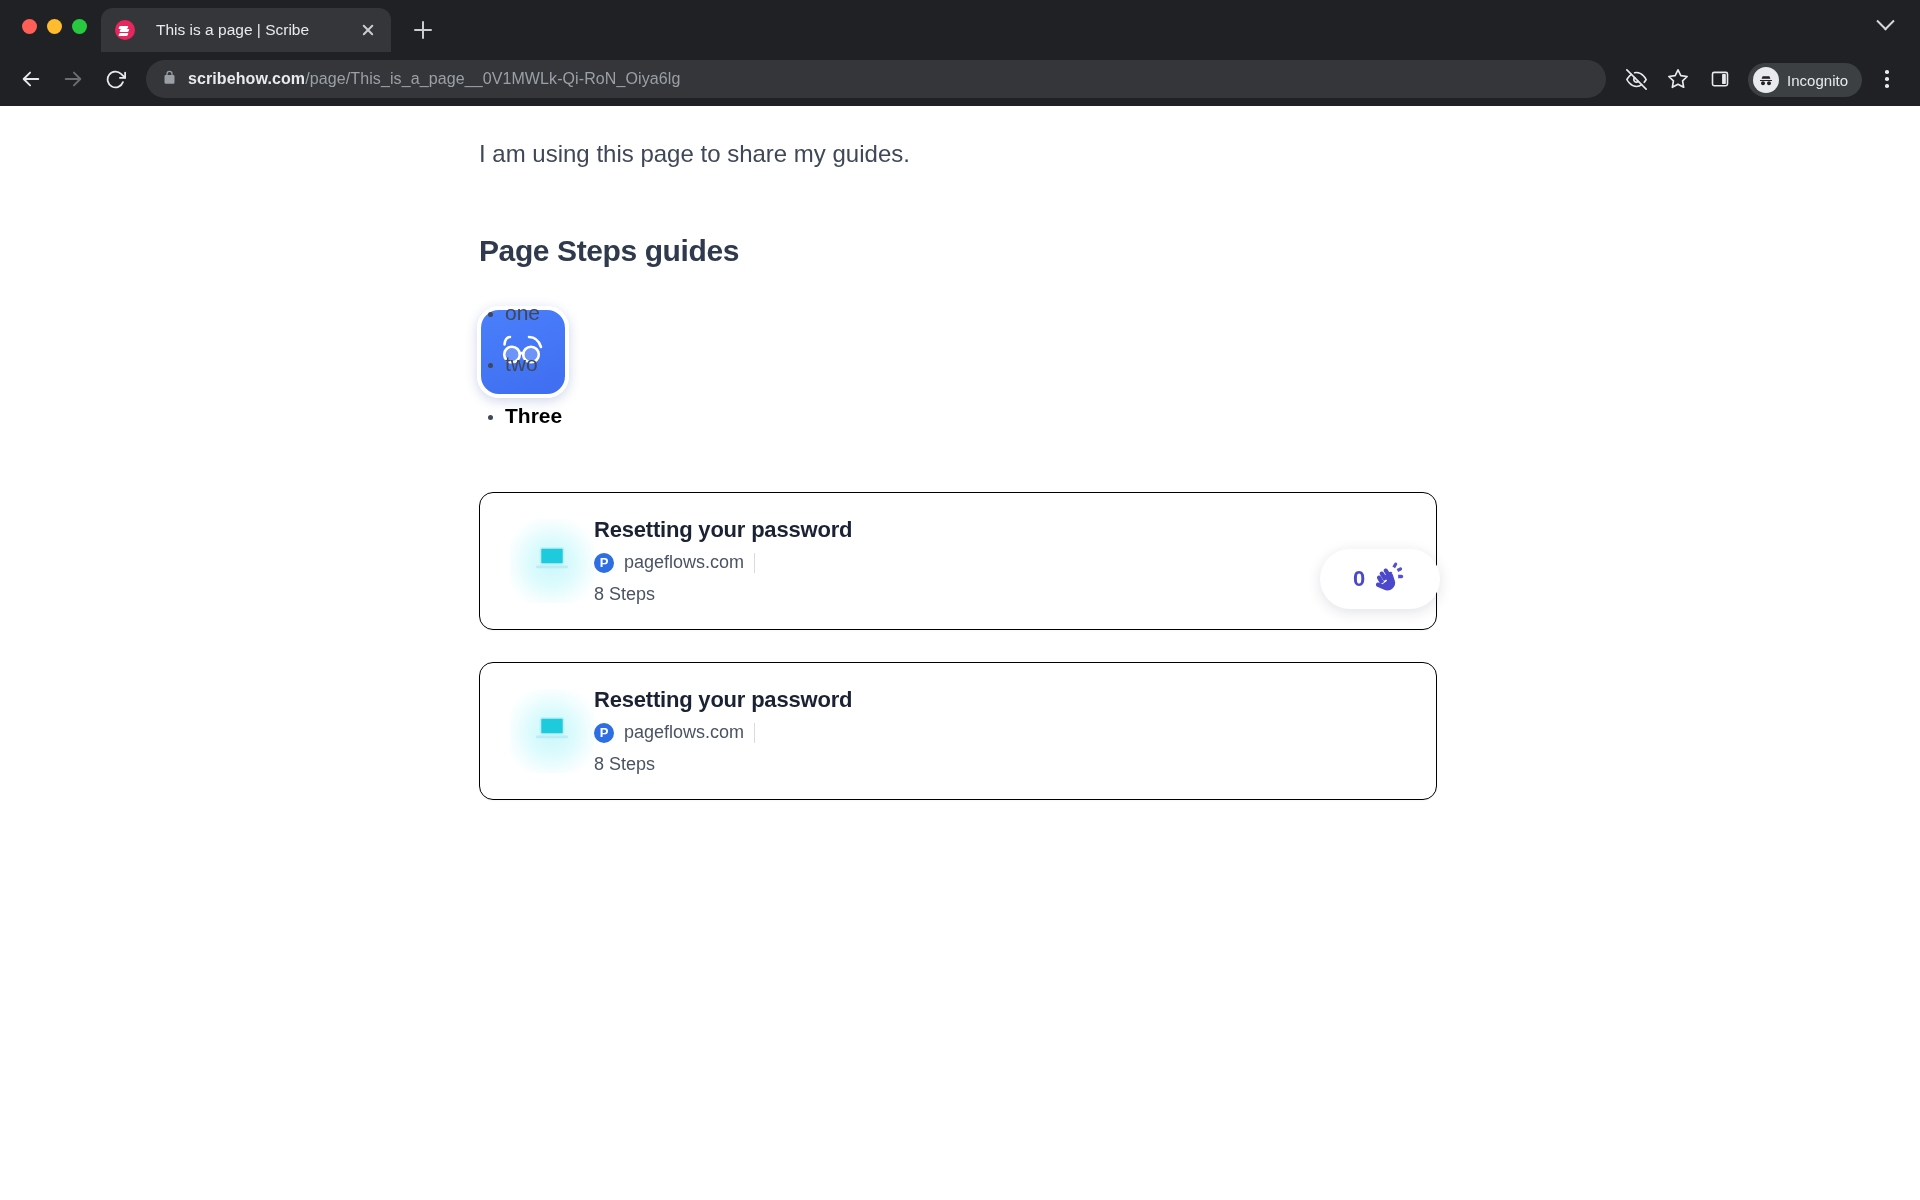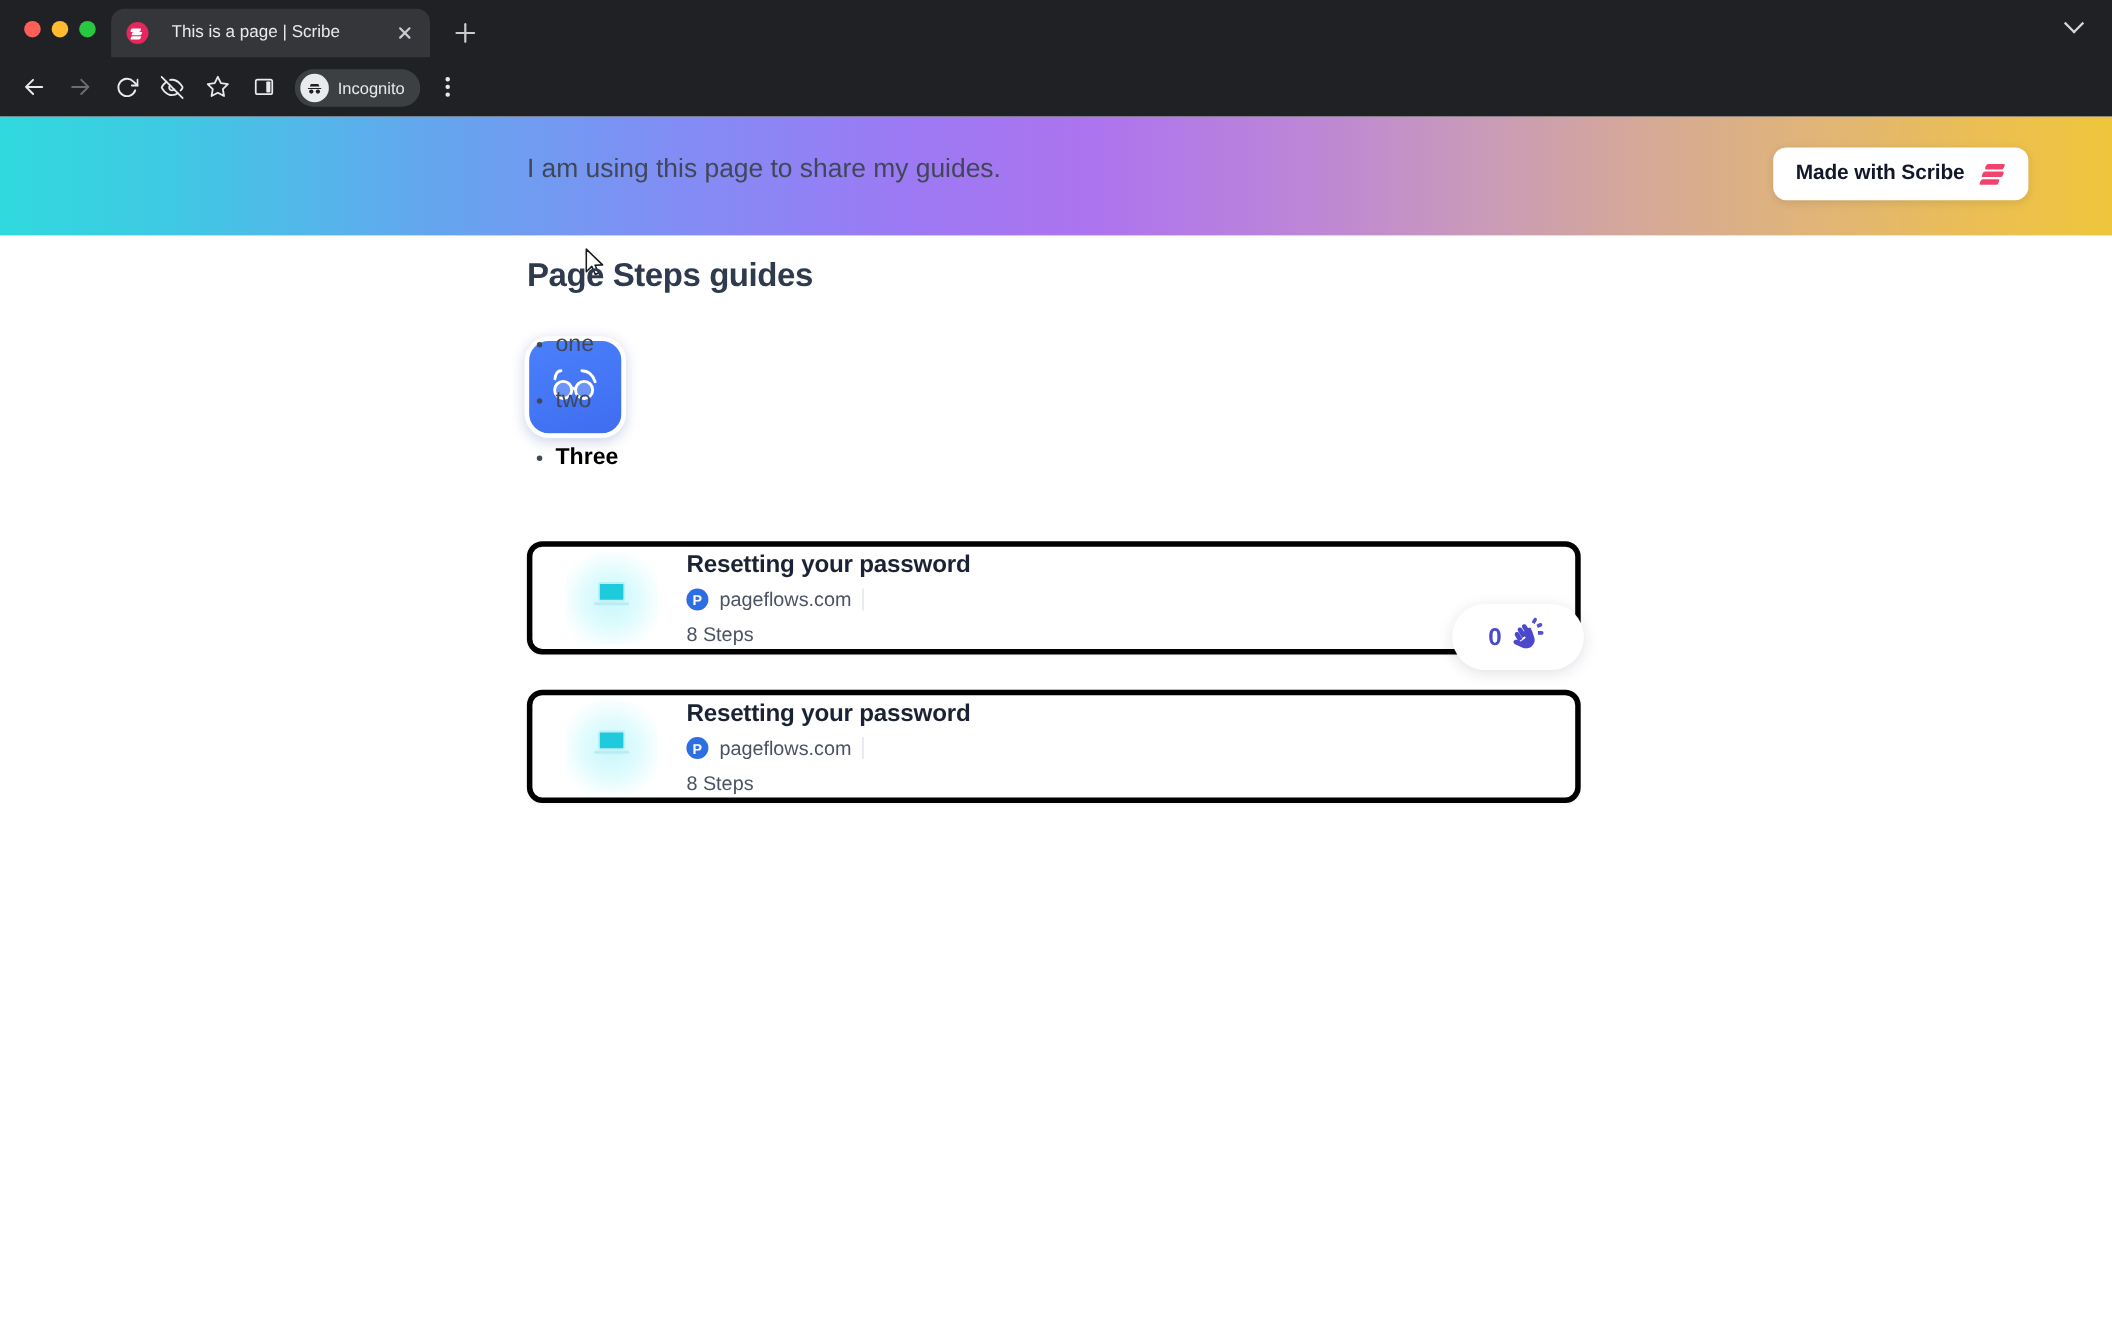--- a/index.html
+++ b/index.html
@@ -170,22 +170,22 @@
     position: absolute; right: 480px; top: 443px;
     width: 120px; height: 60px; background: #fff; border-radius: 30px;
     box-shadow: 0 3px 14px rgba(25,30,60,.13);
     display: flex; align-items: center; justify-content: center; gap: 8px;
   }
   .clap-count { font-size: 22px; font-weight: 700; color: #4b48cc; }
   .clap-emoji { font-size: 30px; line-height: 1; filter: hue-rotate(0deg); }
 
   .cards { margin-top: 62px; display: flex; flex-direction: column; gap: 32px; width: 958px; }
   .card {
-    height: 103px; border: 5px solid #000000; border-radius: 14px; background:#fff;
-    display: flex; align-items: center; padding: 0 30px; gap: 26px;
+    height: 138px; border: 1px solid #000000; border-radius: 14px; background:#fff;
+    display: flex; align-items: center; padding: 0 30px; 
     box-shadow: 0 1px 2px rgba(16,24,40,.03);
   }
   .card-thumb {
     width: 84px; height: 84px; flex: 0 0 auto; border-radius: 12px;
     background: radial-gradient(circle at 50% 52%, #c9f7fb 0%, #ddfbfd 38%, #f2fdfe 62%, #ffffff 80%);
     display:flex; align-items:center; justify-content:center;
   }
   .card-body { display: flex; flex-direction: column; gap: 9px; min-width:0; }
   .card-title { font-size: 22px; font-weight: 700; color: #1a2233; letter-spacing:-.2px; }
   .card-meta { display: flex; align-items: center; gap: 10px; flex-wrap: wrap; }
@@ -240,20 +240,28 @@
           <polyline points="13 5 20 12 13 19"></polyline>
         </svg>
     </div>
     <div class="nav-btn">
       <svg width="21" height="21" viewBox="0 0 24 24" fill="none" stroke="currentColor" stroke-width="2" stroke-linecap="round" stroke-linejoin="round">
           <polyline points="23 4 23 10 17 10"></polyline>
           <path d="M20.49 15a9 9 0 1 1-2.12-9.36L23 10"></path>
         </svg>
     </div>
 
+    <div class="omnibox">
+      <span class="lock">
+        <svg width="15" height="15" viewBox="0 0 24 24" fill="#9aa0a6">
+            <path d="M18 8h-1V6A5 5 0 0 0 7 6v2H6a2 2 0 0 0-2 2v10a2 2 0 0 0 2 2h12a2 2 0 0 0 2-2V10a2 2 0 0 0-2-2zM9 6a3 3 0 0 1 6 0v2H9V6z"></path>
+          </svg>
+      </span>
+      <span class="url"><b>scribehow.com</b><span>/page/This_is_a_page__0V1MWLk-Qi-RoN_Oiya6lg</span></span>
+    </div>
 
     <div class="tb-icons">
       <div class="tb-icon">
         <svg width="21" height="21" viewBox="0 0 24 24" fill="none" stroke="currentColor" stroke-width="1.9" stroke-linecap="round" stroke-linejoin="round">
             <path d="M17.94 17.94A10.07 10.07 0 0 1 12 20c-7 0-11-8-11-8a18.45 18.45 0 0 1 5.06-5.94M9.9 4.24A9.12 9.12 0 0 1 12 4c7 0 11 8 11 8a18.5 18.5 0 0 1-2.16 3.19m-6.72-1.07a3 3 0 1 1-4.24-4.24"></path>
             <line x1="1" y1="1" x2="23" y2="23"></line>
           </svg>
       </div>
       <div class="tb-icon">
         <svg width="22" height="22" viewBox="0 0 24 24" fill="none" stroke="currentColor" stroke-width="1.8" stroke-linecap="round" stroke-linejoin="round">
@@ -279,35 +287,20 @@
       <div class="kebab">
         <span></span>
           <span></span>
           <span></span>
       </div>
     </div>
   </div>
 
   <div class="viewport">
 
-    <div class="banner">
-      <div class="made-with">
-        <span class="made-with-label">Made with Scribe</span>
-        <span class="scribe-mark">
-          <i></i>
-            <i></i>
-            <i></i>
-        </span>
-      </div>
-      <div class="cursor">
-        <svg width="20" height="28" viewBox="0 0 20 28">
-            <path d="M2 1.5 L2 22 L7 17.2 L10.2 24.5 L13.2 23.2 L10 16.1 L16.8 15.8 Z" fill="#ffffff" stroke="#1a1a1a" stroke-width="1.4" stroke-linejoin="round"></path>
-          </svg>
-      </div>
-    </div>
 
     <div class="page-icon">
       <span>
         <svg width="48" height="34" viewBox="0 0 48 34" fill="none" stroke="#ffffff" stroke-width="2.6" stroke-linecap="round" stroke-linejoin="round">
           <path d="M11 4 C7.5 4 6 7 5.5 11.5"></path>
           <path d="M30 4 C36 4 40 8 42 14"></path>
           <circle cx="13" cy="21.5" r="7.8" fill="rgba(255,255,255,.22)"></circle>
           <circle cx="32" cy="21.5" r="7.8" fill="rgba(255,255,255,.22)"></circle>
           <path d="M20.8 21 C22.4 19.6 22.6 19.6 24.2 21"></path>
         </svg>

